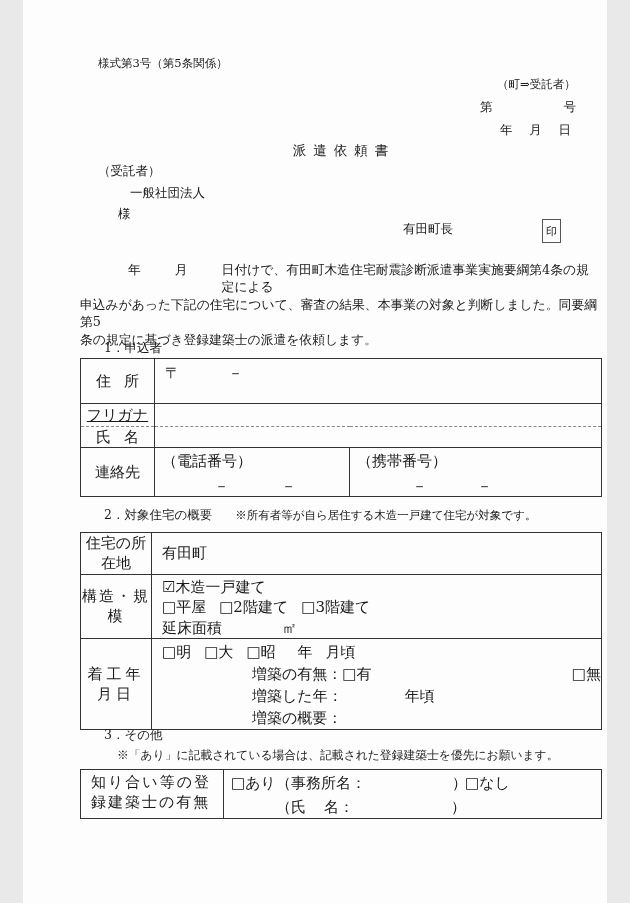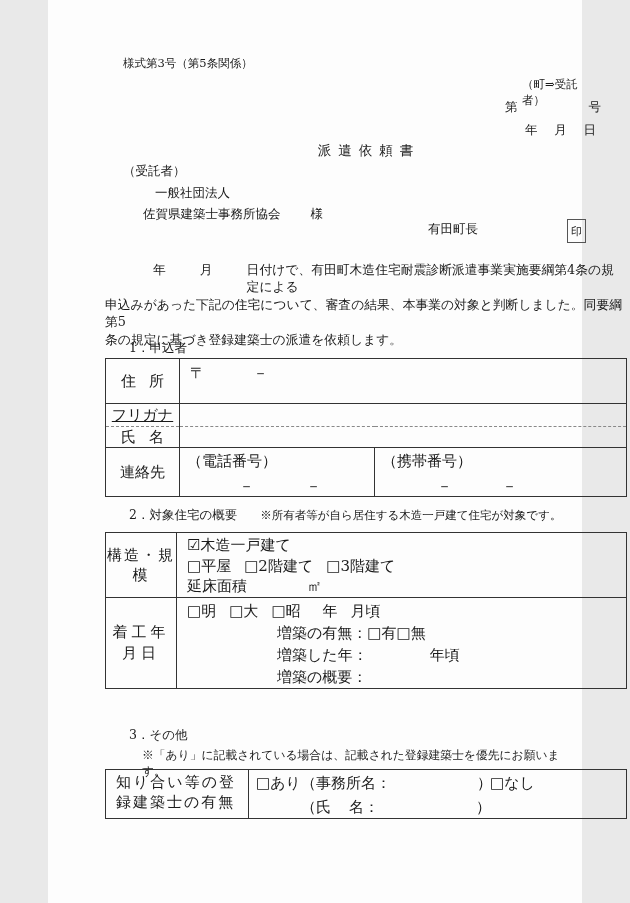--- a/index.html
+++ b/index.html
@@ -1,17 +1,17 @@
 <!DOCTYPE html>
 <html><head>
 <meta charset="utf-8">
 <style>
   html,body{margin:0;padding:0;background:#e9e9e9;}
   .page{
-    position:relative;width:534px;height:903px;margin:0 auto;
+    position:relative;width:584px;height:903px;margin:0 auto;
     background:#fdfdfd;color:#1a1a1a;
     font-family:"DejaVu Serif","Liberation Serif",serif;
     font-size:12.5px;line-height:1.35;
   }
   .abs{position:absolute;}
   .form-number{left:75px;top:56px;font-size:11.5px;}
   .route-note{left:474px;top:77px;font-size:11.5px;}
   .doc-no{left:457px;top:99px;width:96px;display:flex;justify-content:space-between;}
   .date-line{left:477px;top:122px;width:71px;display:flex;justify-content:space-between;}
   .doc-title{left:57px;top:141px;width:521px;text-align:center;font-size:13.5px;letter-spacing:7px;text-indent:7px;}
@@ -55,21 +55,21 @@
   tr.r-structure{height:63px;}
   tr.r-start{height:86px;}
   td.cell-pad{vertical-align:top;padding:2px 0 0 10px;}
   .ln{line-height:20.5px;display:flex;align-items:baseline;}
   .ln.gap13{gap:13px;}
   .ln.gap60{gap:60px;text-align:center;}
   .ln22{line-height:22px;display:flex;align-items:baseline;}
   .era .yr{margin-left:9px;}
   .era{gap:13px;}
   .ext{padding-left:90px;}
-  .ext1{}
+  .ext1{gap:30px;justify-content:space-between;}
   .ext2{gap:62px;}
   tr.r-other{height:43px;}
   td.other-lbl{vertical-align:top;text-align:left;padding:2px 0 0 10px;line-height:20px;letter-spacing:2px;}
   td.other-val{vertical-align:top;position:relative;}
   .ov-line{position:relative;height:21px;margin-top:3px;}
   .ov-line span{position:absolute;top:0;white-space:nowrap;}
   .p-yes{left:7px;}
   .p-office{left:52px;}
   .p-paren1{left:228px;}
   .p-no{left:241px;text-align:right;}
@@ -95,21 +95,20 @@
     <span>年</span>
     <span>月</span>
     <span>日</span>
   </div>
 
   <div class="abs doc-title">派遣依頼書</div>
 
   <div class="abs consignee">（受託者）</div>
   <div class="abs org-type">一般社団法人</div>
   <div class="abs org-line">
-    <span>佐賀県建築士事務所協会</span>
     <span>様</span>
   </div>
 
   <div class="abs sender">有田町長</div>
   <div class="abs seal-box">
     <span>印</span>
   </div>
 
   <div class="abs body-par">
     <div class="body-line1">
@@ -171,20 +170,24 @@
     <span>2．対象住宅の概要</span>
     <span class="note">※所有者等が自ら居住する木造一戸建て住宅が対象です。</span>
   </div>
 
   <table class="abs t2">
     <colgroup>
         <col style="width:71px">
         <col style="width:450px">
       </colgroup>
     <tbody>
+        <tr class="r-location">
+      <td class="lbl">住宅の所在地</td>
+      <td class="loc-val">有田町</td>
+    </tr>
     <tr class="r-structure">
       <td class="lbl sp2">構造・規模</td>
       <td class="cell-pad">
         <div class="ln">
           <span>☑</span>
           <span>木造一戸建て</span>
         </div>
         <div class="ln gap13">
           <span>□平屋</span>
           <span>□2階建て</span>

